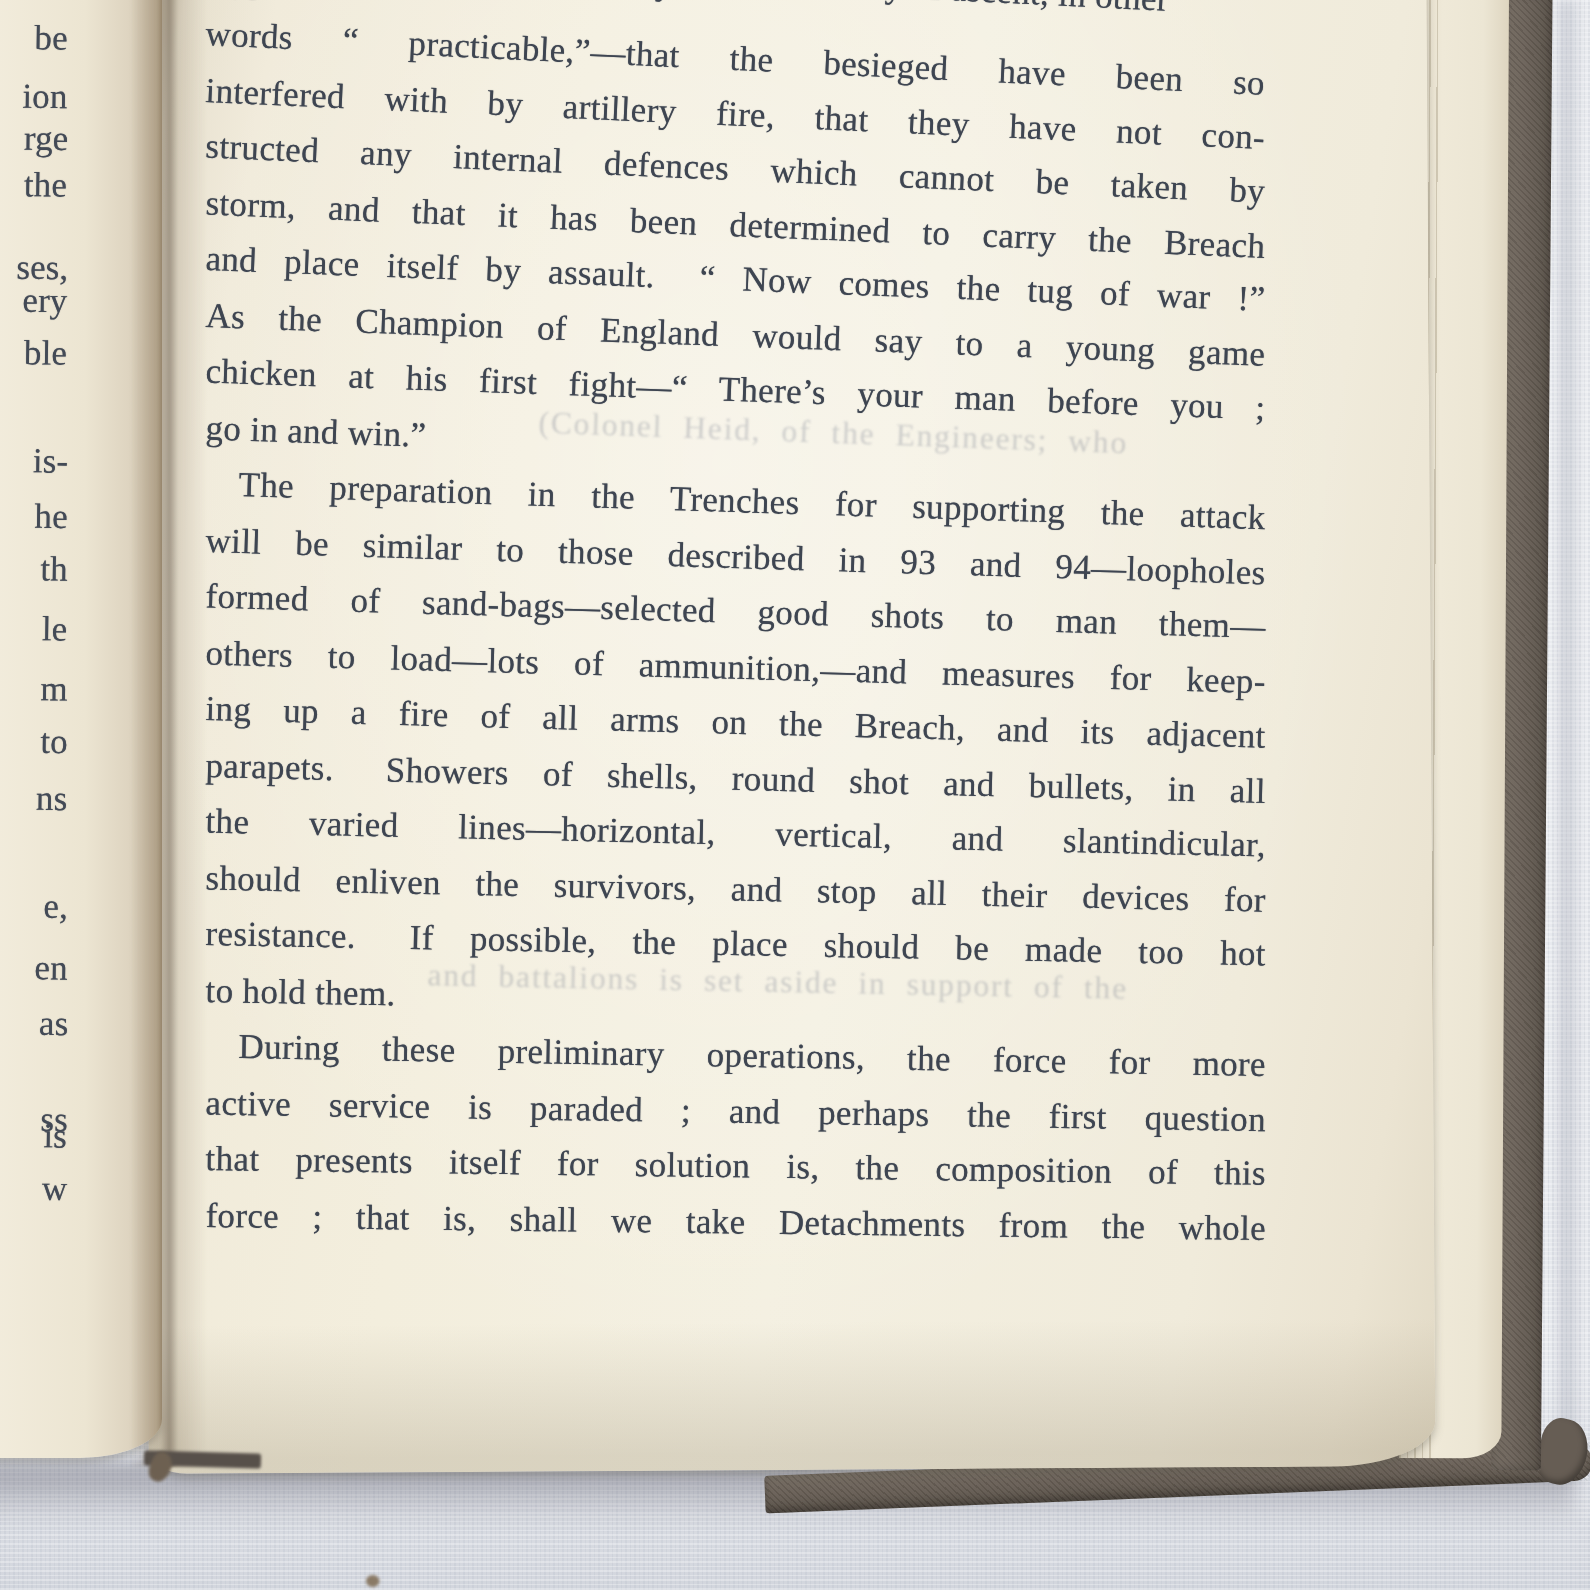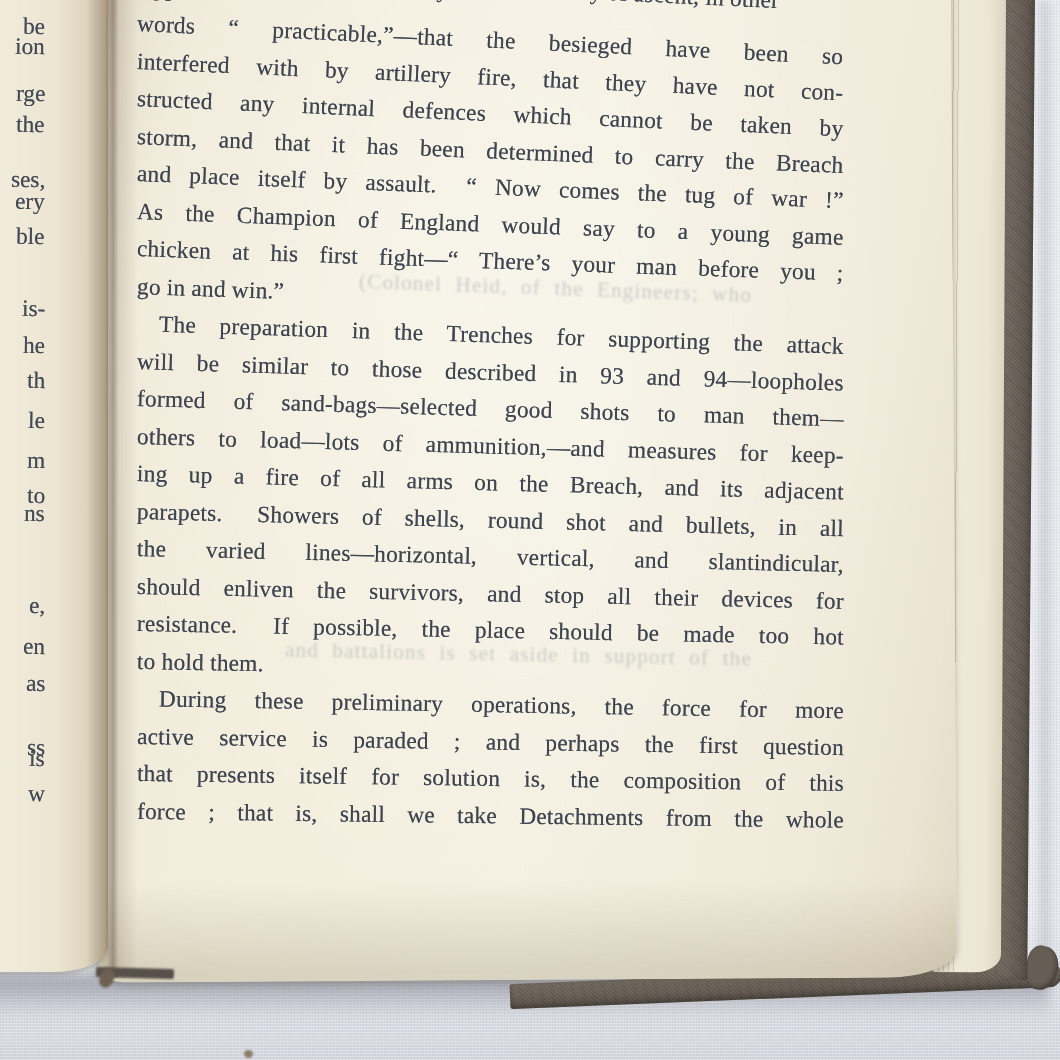--- a/index.html
+++ b/index.html
@@ -138,33 +138,33 @@
 
   <div class="page-right"></div>
   <div class="page-left"></div>
   <div class="gutter"></div>
   <div class="cover-left-sliver"></div>
   <div class="tuft"></div>
   <div class="speck"></div>
 
   <div class="left-frags">
     <span class="lfrag" style="top:11px">be</span>
-    <span class="lfrag" style="top:31px">ion</span>
+    <span class="lfrag" style="top:50px">ion</span>
     <span class="lfrag" style="top:78px">rge</span>
     <span class="lfrag" style="top:109px">the</span>
     <span class="lfrag" style="top:164px">ses,</span>
     <span class="lfrag" style="top:186px">ery</span>
     <span class="lfrag" style="top:221px">ble</span>
     <span class="lfrag" style="top:293px">is-</span>
     <span class="lfrag" style="top:330px">he</span>
     <span class="lfrag" style="top:365px">th</span>
     <span class="lfrag" style="top:405px">le</span>
     <span class="lfrag" style="top:445px">m</span>
     <span class="lfrag" style="top:480px">to</span>
-    <span class="lfrag" style="top:498px">ns</span>
+    <span class="lfrag" style="top:518px">ns</span>
     <span class="lfrag" style="top:590px">e,</span>
     <span class="lfrag" style="top:631px">en</span>
     <span class="lfrag" style="top:668px">as</span>
     <span class="lfrag" style="top:743px">is</span>
     <span class="lfrag" style="top:732px">ss</span>
     <span class="lfrag" style="top:778px">w</span>
   </div>
 
   <div class="text-block">
     <div class="line l1" style="top:-30px">wide and easy of ascent, in other</div>

